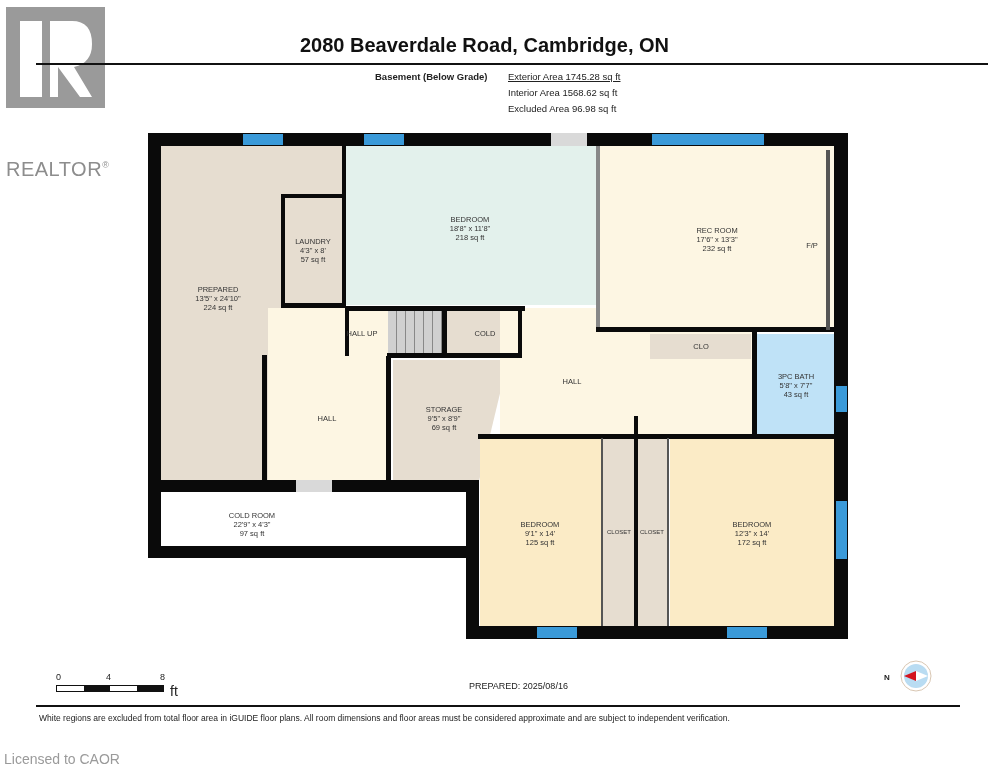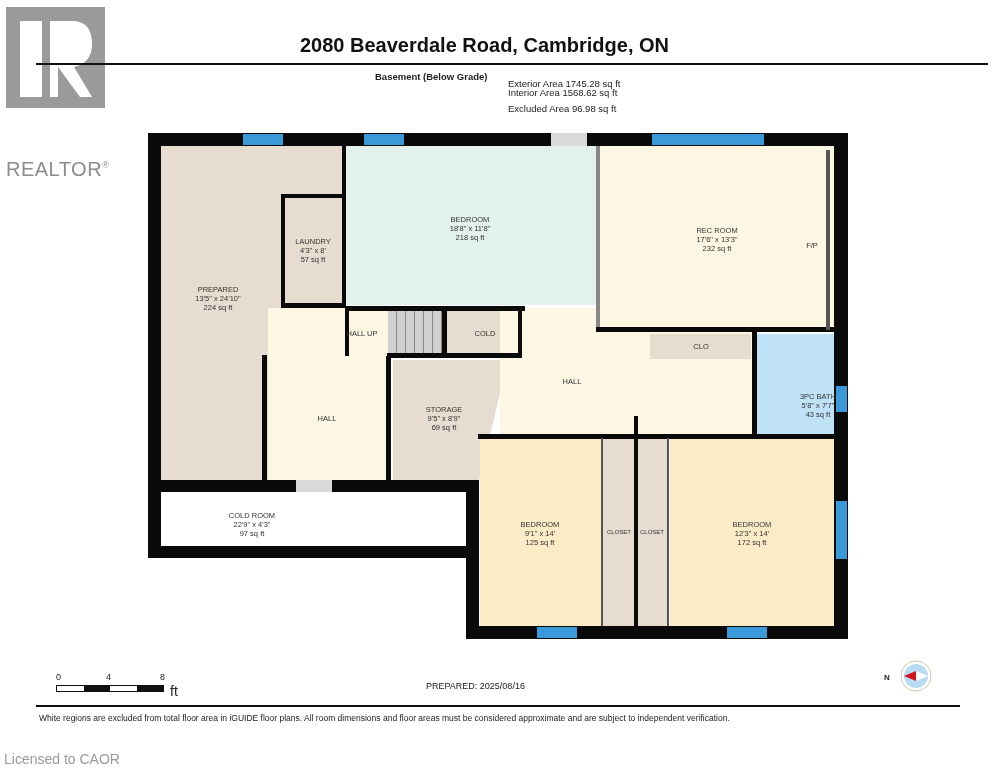--- a/index.html
+++ b/index.html
@@ -30,21 +30,21 @@
   <svg width="99" height="101" viewBox="0 0 99 101">
     <rect x="14" y="14" width="22" height="76" fill="#fff"></rect>
     <path d="M44 14 H66 Q86 14 86 37 Q86 56 68 60 L86 90 H74 L52 60 V90 H44 Z" fill="#fff"></path>
   </svg>
 </div>
 <div class="abs logo-text"><span>REALTOR</span><sup>®</sup></div>
 
 <div class="abs title">2080 Beaverdale Road, Cambridge, ON</div>
 <div class="abs rule" style="left:36px; top:63px; width:952px;"></div>
 <div class="abs area-label" style="left:375px; top:71px;">Basement (Below Grade)</div>
-<div class="abs area-line" style="left:508px; top:78px;">Exterior Area 1745.28 sq ft</div>
+<div class="abs area-line" style="left:508px; top:71px;text-decoration:underline;">Exterior Area 1745.28 sq ft</div>
 <div class="abs area-line" style="left:508px; top:87px;">Interior Area 1568.62 sq ft</div>
 <div class="abs area-line" style="left:508px; top:103px;">Excluded Area 96.98 sq ft</div>
 
 <div class="abs" style="left:0; top:0; width:995px; height:768px;">
 
   <div class="room" style="left:160px; top:145px; width:185px; height:335px; background:#e6ddd0;"></div>
   <div class="room" style="left:286px; top:198px; width:57px; height:105px; background:#e6ddd0;"></div>
   <div class="room" style="left:345px; top:145px; width:253px; height:160px; background:#e3f1ec;"></div>
   <div class="room" style="left:600px; top:145px; width:235px; height:183px; background:#fdf6e3;"></div>
   <div class="room" style="left:268px; top:308px; width:120px; height:172px; background:#fdf6e3;"></div>
@@ -117,21 +117,21 @@
     </div>
   <div class="label" style="left:717px; top:226px;">
       <div>REC ROOM</div>
       <div>17'6" x 13'3"</div>
       <div>232 sq ft</div>
     </div>
   <div class="label" style="left:812px; top:241px;">F/P</div>
   <div class="label" style="left:362px; top:329px;"><span>HALL</span> <span>UP</span></div>
   <div class="label" style="left:485px; top:329px;">COLD</div>
   <div class="label" style="left:701px; top:342px;">CLO</div>
-  <div class="label" style="left:796px; top:392px;margin-left:22px;">
+  <div class="label" style="left:796px; top:372px;">
       <div>3PC BATH</div>
       <div>5'8" x 7'7"</div>
       <div>43 sq ft</div>
     </div>
   <div class="label" style="left:327px; top:414px;">HALL</div>
   <div class="label" style="left:572px; top:377px;">HALL</div>
   <div class="label" style="left:444px; top:405px;">
       <div>STORAGE</div>
       <div>9'5" x 8'9"</div>
       <div>69 sq ft</div>
@@ -159,21 +159,21 @@
 <div class="abs" style="left:106px; top:672px; font-size:9px;">4</div>
 <div class="abs" style="left:160px; top:672px; font-size:9px;">8</div>
 <div class="abs scale-bar" style="left:56px; top:685px; width:106px;">
   <div style="background:#fff"></div>
     <div style="background:#111"></div>
     <div style="background:#fff"></div>
     <div style="background:#111"></div>
 </div>
 <div class="abs" style="left:170px; top:683px; font-size:14px;">ft</div>
 
-<div class="abs" style="left:426px; top:681px; font-size:9px;">PREPARED: 2025/08/16</div>
+<div class="abs" style="left:469px; top:681px; font-size:9px;">PREPARED: 2025/08/16</div>
 
 <div class="abs" style="left:884px; top:673px; font-size:8px; font-weight:bold;">N</div>
 <div class="abs" style="left:900px; top:660px; width:32px; height:32px;">
   <svg width="32" height="32" viewBox="0 0 32 32">
     <circle cx="16" cy="16" r="15" fill="#fff" stroke="#d9c7b3" stroke-width="1"></circle>
     <circle cx="16" cy="16" r="12" fill="#b9dcf2"></circle>
     <polygon points="4,16 16,11 16,21" fill="#d3141f"></polygon>
     <polygon points="28,16 16,11 16,21" fill="#ffffff"></polygon>
   </svg>
 </div>

